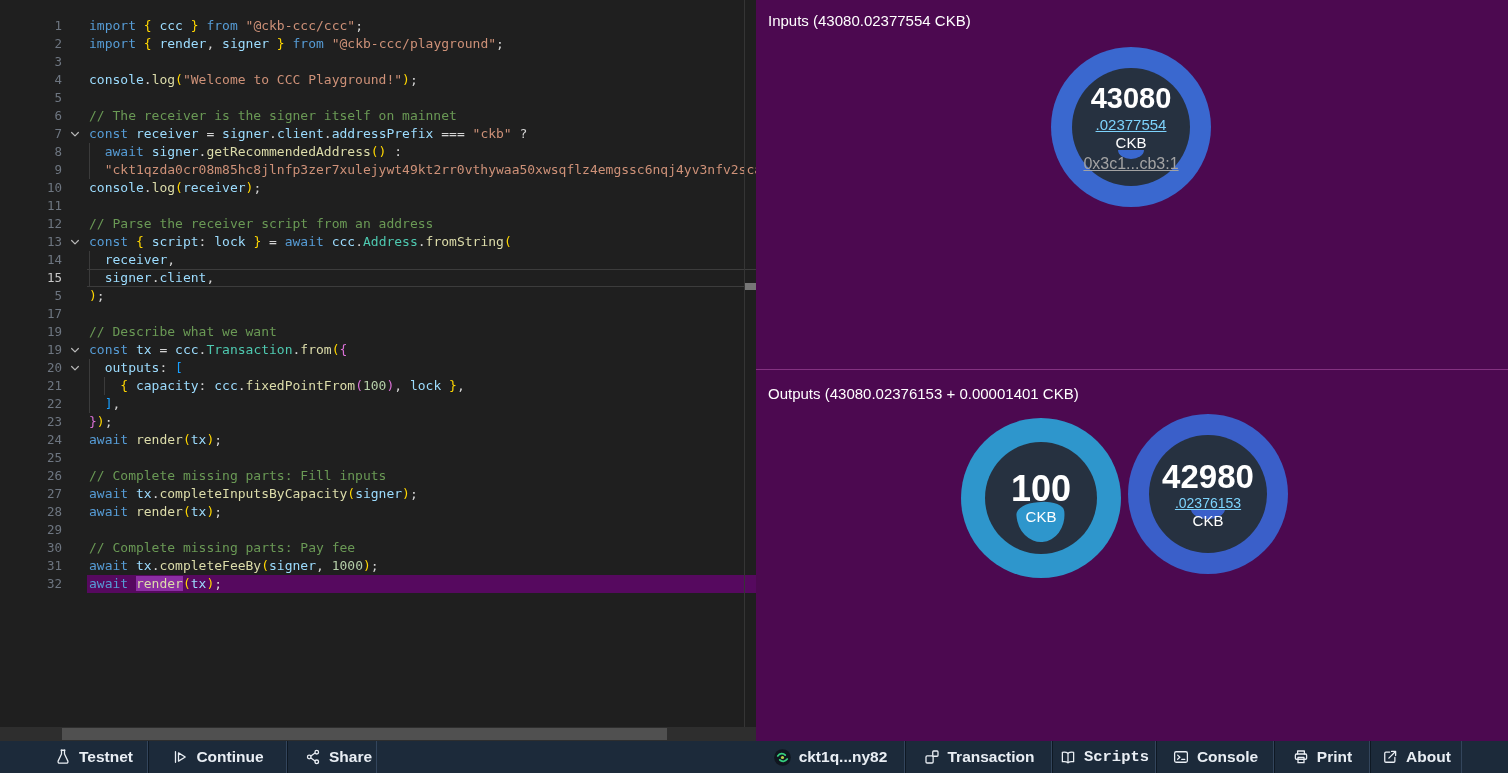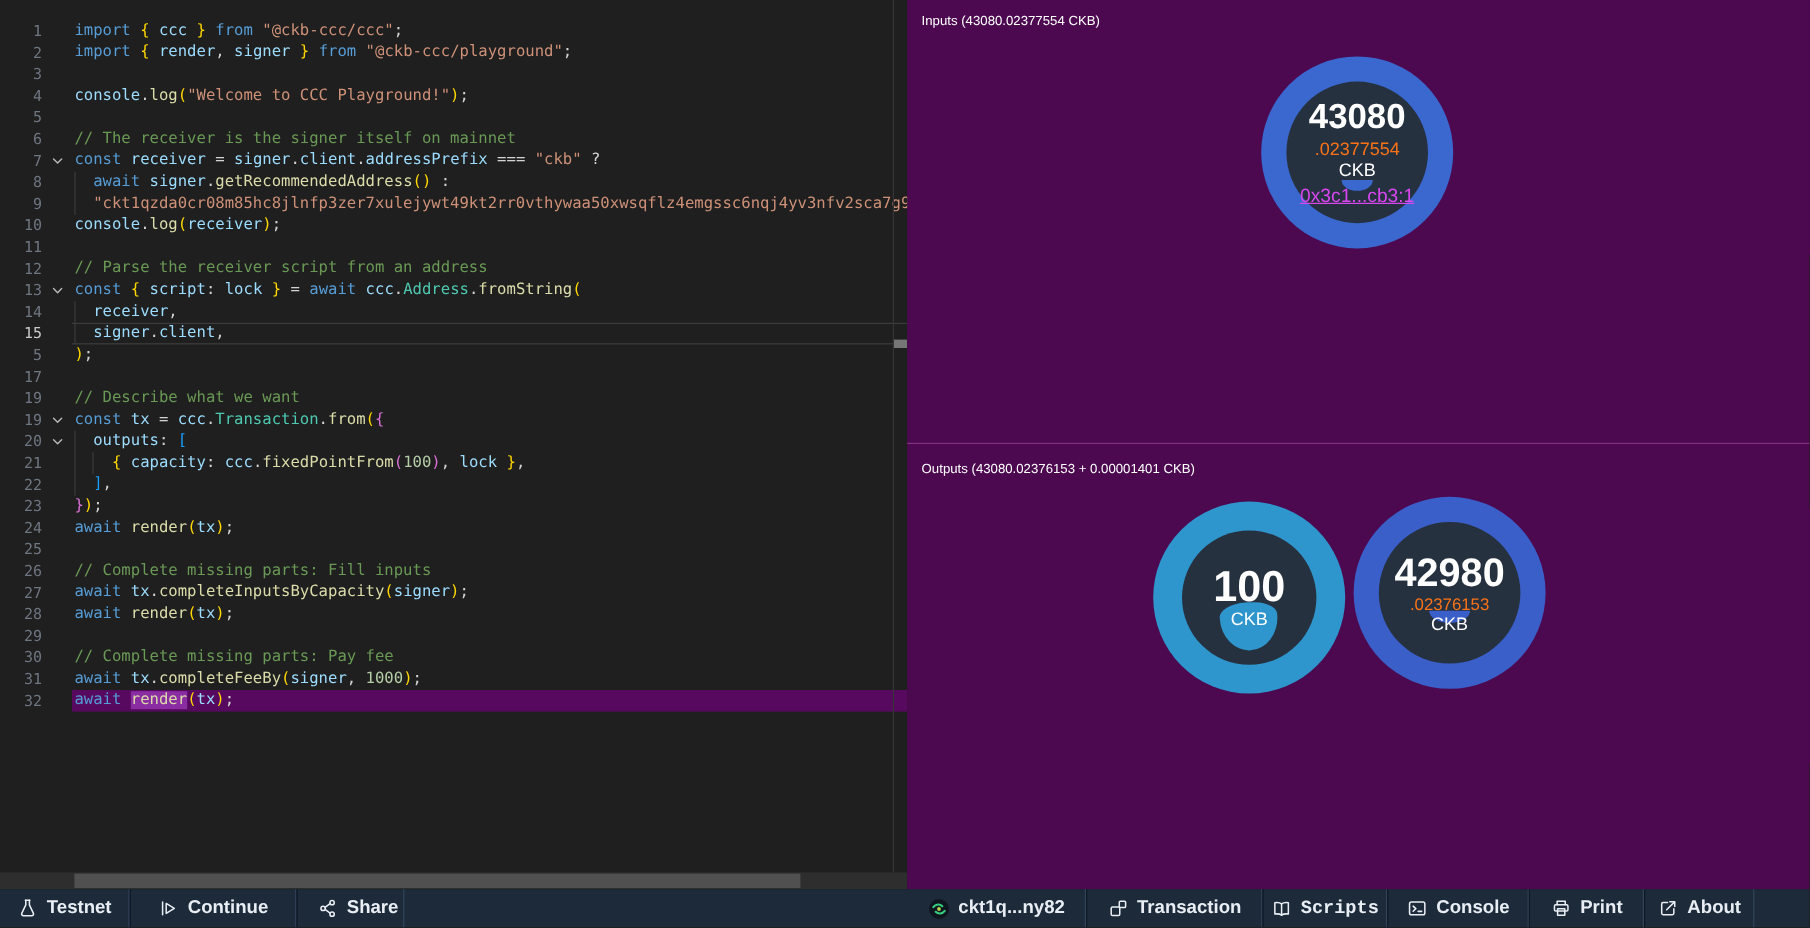--- a/index.html
+++ b/index.html
@@ -4,21 +4,21 @@
 <style>
   * { margin:0; padding:0; box-sizing:border-box; }
   html,body { width:1508px; height:773px; overflow:hidden; background:#1f1f1f;
               font-family:"Liberation Sans", sans-serif; }
   .app { position:relative; width:1508px; height:773px; }
 
   
   .editor { position:absolute; left:0; top:0; width:756px; height:741px;
             background:#1f1f1f; overflow:hidden; }
   .lines { position:absolute; left:0; top:17px; width:756px;
-           font-family:"DejaVu Sans Mono", monospace; font-size:13px; }
+           font-family:"DejaVu Sans Mono", monospace; font-size:13px;padding-left:27px; }
   .row { position:relative; height:18px; line-height:18px; white-space:pre; }
   .ln { display:inline-block; width:35px; text-align:right; vertical-align:top;
         color:#6e7681; font-size:12.5px; }
   .ln.active { color:#c8c8c8; }
   .fold { display:inline-flex; width:25px; height:18px; align-items:center;
           justify-content:center; vertical-align:top; }
   .code { position:relative; z-index:2; display:inline-block; vertical-align:top;
           padding-left:2px; white-space:pre; }
   .guide { position:absolute; top:0; bottom:0; width:1px; background:#3b3b3b; z-index:1; }
   .row.activeLine::after { content:""; position:absolute; left:60px; right:0; top:0; bottom:0;
@@ -32,33 +32,33 @@
   .vline { position:absolute; left:744px; top:0; width:1px; height:727px; background:#353535; z-index:3; }
   .ruler-marker { position:absolute; left:745px; top:283px; width:11px; height:7px;
                   background:#767676; z-index:4; }
   .hscroll-track { position:absolute; left:0; top:727px; width:756px; height:14px;
                    background:#2e2e2e; z-index:5; }
   .hscroll-thumb { position:absolute; left:62px; top:1px; width:605px; height:12px; background:#505050; }
 
   
   .panel { position:absolute; left:756px; top:0; width:752px; height:741px;
            background:var(--panel-bg); color:#fff; }
-  .section-title { position:absolute; left:12px; font-size:11px; color:#ffffff; }
+  .section-title { position:absolute; left:12px; font-size:15px; color:#ffffff; }
   .inputs-title { top:12px; }
   .outputs-title { top:385px; }
   .separator { position:absolute; left:0; top:369px; width:752px; height:1px;
                background:var(--panel-separator); opacity:.85; }
   .cell { position:absolute; border-radius:50%; }
   .cell-inner { position:absolute; border-radius:50%; background:var(--cell-disc);
                 display:flex; flex-direction:column; align-items:center; justify-content:center; }
   .amt { position:relative; z-index:2; font-weight:bold; color:#fff; white-space:nowrap; }
-  .dec { position:relative; z-index:2; color:#f97316; white-space:nowrap; }
+  .dec { position:relative; z-index:2; color:#7dd3fc; white-space:nowrap;text-decoration:underline; }
   .dec:empty { display:none; }
   .unit { position:relative; z-index:2; color:#fff; }
-  .outpoint { position:relative; z-index:2; color:#d946ef; text-decoration:underline;
+  .outpoint { position:relative; z-index:2; color:#a3a3a3; text-decoration:underline;
               white-space:nowrap; cursor:pointer; }
   .occ { position:absolute; z-index:1; }
 
   .cell-input { left:295px; top:47px; width:160px; height:160px; background:var(--input-ring); }
   .cell-input .cell-inner { left:21px; top:21px; width:118px; height:118px; }
   .cell-input .amt { font-size:29px; line-height:36px; }
   .cell-input .dec { font-size:15px; line-height:18px; }
   .cell-input .unit { font-size:15px; line-height:18px; }
   .cell-input .outpoint { font-size:16px; line-height:21px; margin-top:1px; }
   .occ-input { left:46px; top:82px; width:26px; height:9px; background:var(--input-ring);
@@ -75,21 +75,21 @@
   .cell-out2 .cell-inner { left:21px; top:21px; width:118px; height:118px; }
   .cell-out2 .amt { font-size:33px; line-height:36px; }
   .cell-out2 .dec { font-size:14px; line-height:17px; }
   .cell-out2 .unit { font-size:15px; line-height:18px; }
   .occ-out2 { left:42px; top:74px; width:34px; height:10px; background:var(--change-ring);
               border-radius:0 0 17px 17px / 0 0 10px 10px; }
 
   
   .toolbar { position:absolute; left:0; top:741px; width:1508px; height:32px;
              background:var(--toolbar-bg); display:flex; color:#e9eef4; }
-  .tb-left { display:flex; height:100%; }
+  .tb-left { display:flex; height:100%;margin-left:40px; }
   .tb-right { position:absolute; left:756px; top:0; height:100%; display:flex; }
   .tb-btn { display:flex; align-items:center; justify-content:center; gap:7px; height:100%;
             border-right:1px solid #33455c; border-left:1px solid #0e1823; cursor:pointer;
             font-weight:bold; font-size:15.5px; white-space:nowrap; }
   .tb-btn:first-child { border-left:none; }
   .tb-btn .ticon { display:flex; align-items:center; }
   [data-name="toolbar-button-testnet"]{ width:108px; }
   [data-name="toolbar-button-continue"]{ width:139px; }
   [data-name="toolbar-button-share"]{ width:90px;padding-left:12px; }
   [data-name="toolbar-button-account"]{ width:149px; }

